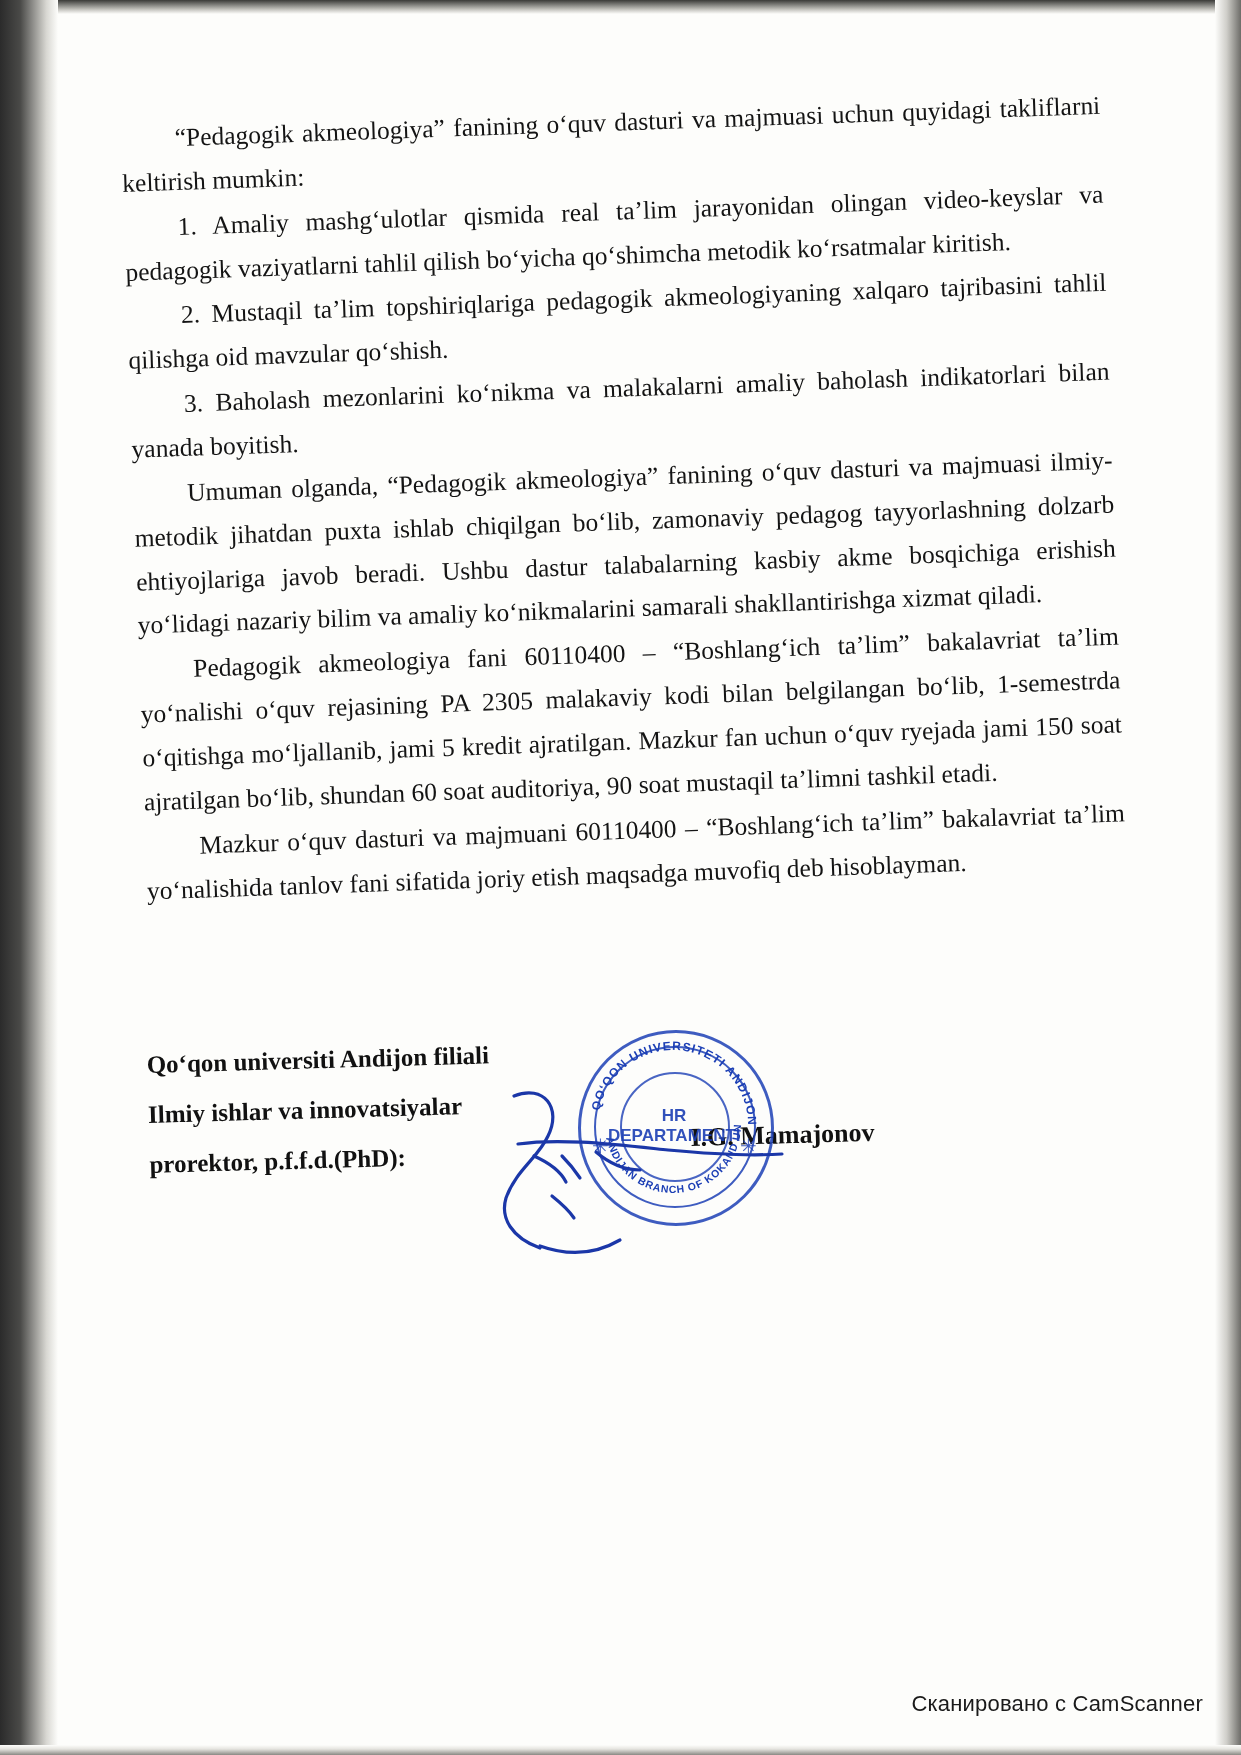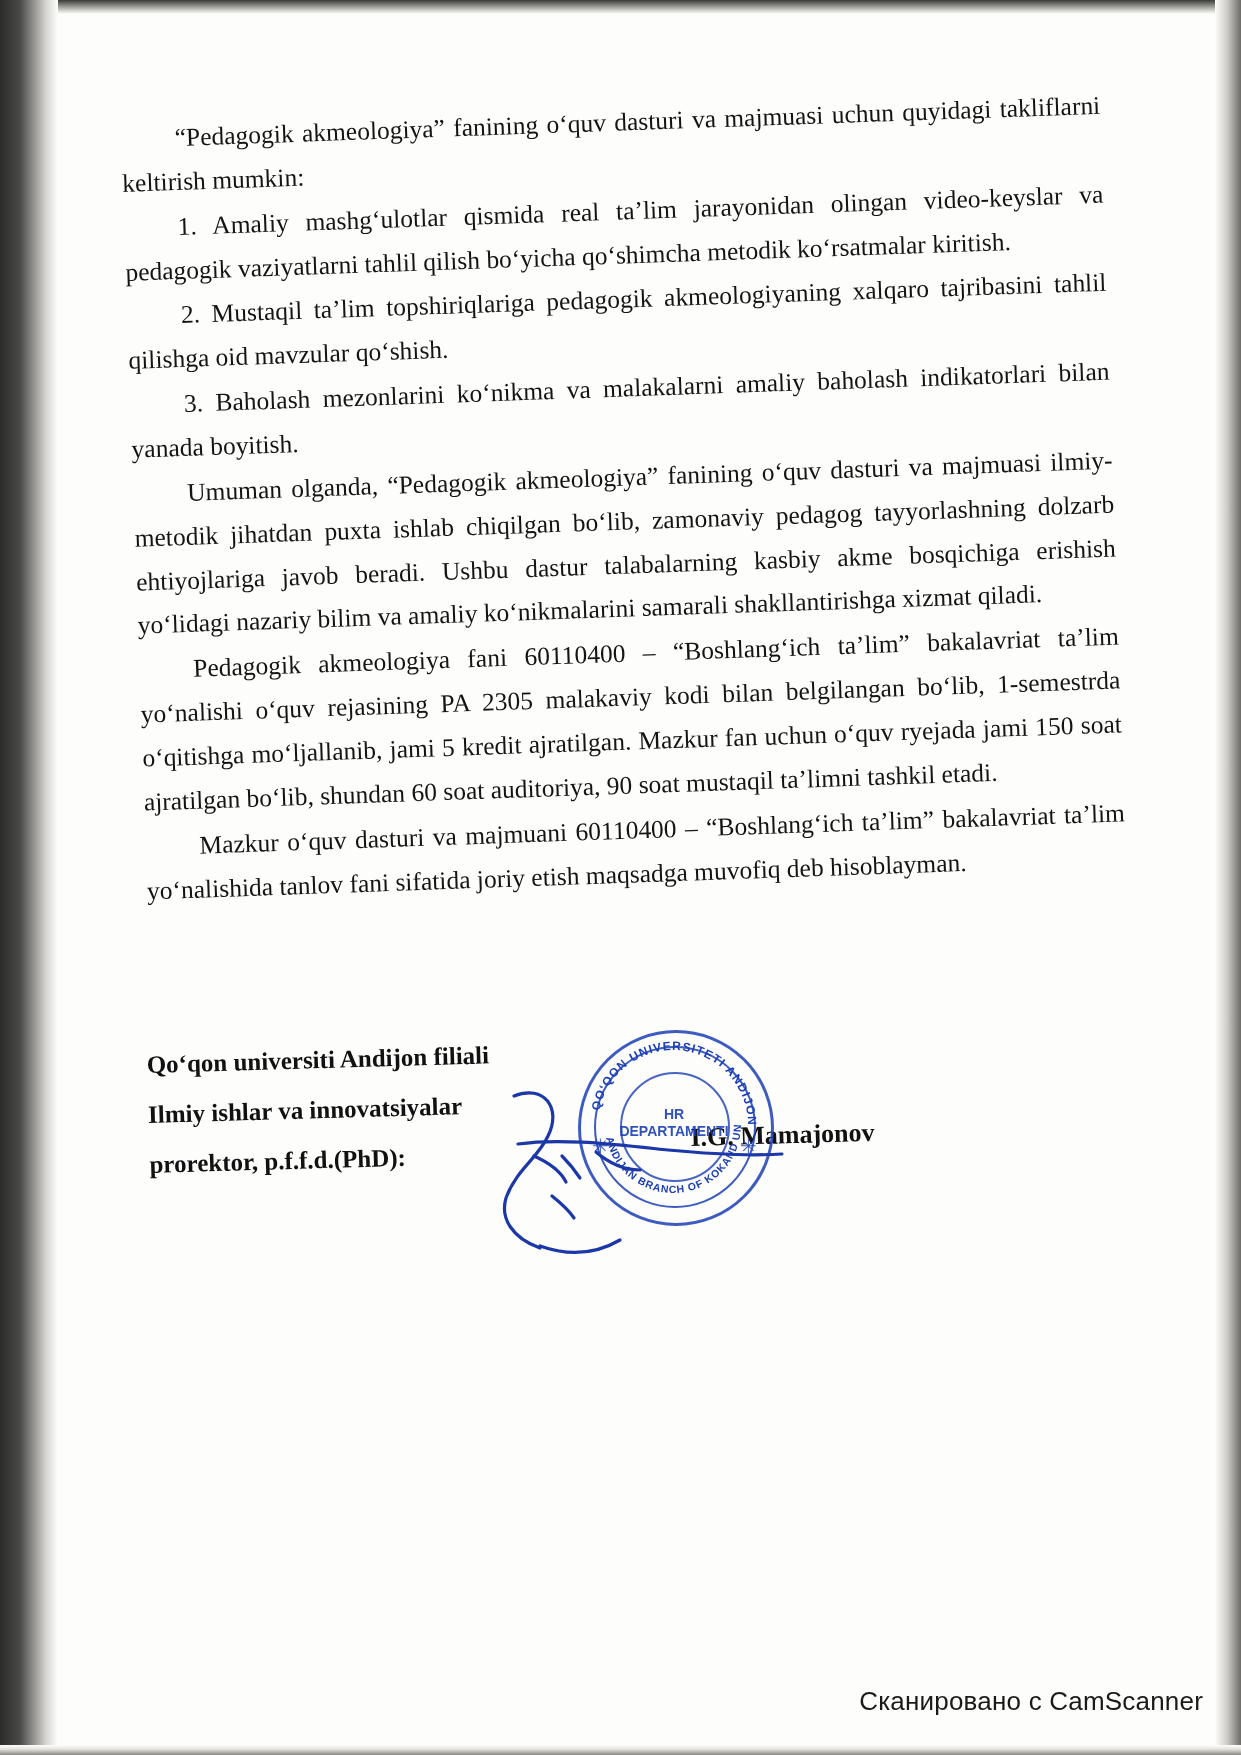--- a/index.html
+++ b/index.html
@@ -122,21 +122,21 @@
   #stamp svg { position: absolute; left: 0; top: 0; }
   #stamp .stamp-center {
     position: absolute;
     left: 30px;
     top: 76px;
     width: 132px;
     text-align: center;
     color: #1c3fb5;
     font-family: "Liberation Sans", sans-serif;
     font-weight: bold;
-    font-size: 14px;
+    font-size: 17px;
     line-height: 1.2;
     opacity: .9;
   }
   #stamp .stamp-star {
     position: absolute;
     color: #1c3fb5;
     font-size: 20px;
     opacity: .85;
   }
 
@@ -149,21 +149,21 @@
     height: 190px;
     pointer-events: none;
   }
 
   
   #camscanner-footer {
     position: absolute;
     right: 38px;
     bottom: 38px;
     font-family: "Liberation Sans", sans-serif;
-    font-size: 26px;
+    font-size: 22px;
     color: #1a1a1a;
     letter-spacing: .2px;
   }
 </style>
 </head>
 <body>
 
 <div id="scan-page">
 
   <div id="edge-top"></div>

